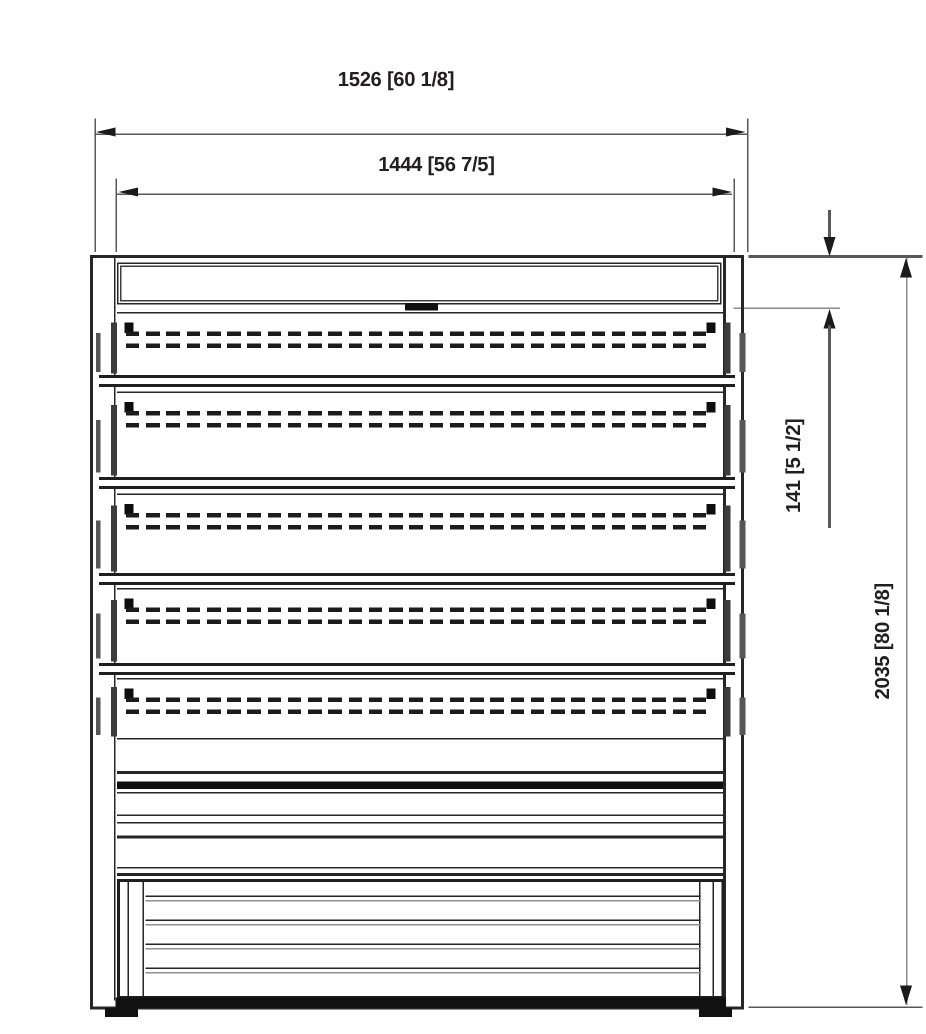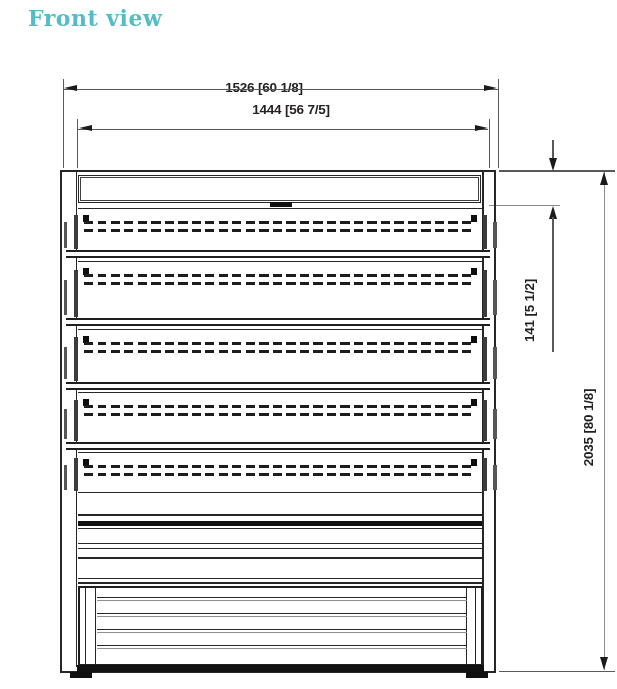--- a/index.html
+++ b/index.html
@@ -71,23 +71,22 @@
           border-top:1.6px solid #262626;border-bottom:1.1px solid #8d8f91;}
   .baseband{position:absolute;left:77px;top:665.2px;width:407px;height:7px;background:#111;}
   .foot{position:absolute;top:672px;width:22px;height:5.5px;background:#111;}
   .foot.l{left:70px;} .foot.r{left:466px;}
 </style>
 </head>
 <body>
 
 <div id="canvas">
 
-  <div class="title">Front view</div>
 
-  <div class="dlabel" style="left:184px;top:80px;width:160px;">1526 [60 1/8]</div>
+  <div class="dlabel" style="left:184px;top:45px;width:160px;">1526 [60 1/8]</div>
   <div class="hl" style="left:63px;top:88.6px;width:434.5px;"></div>
   <div class="arr left" style="left:63.5px;top:85.2px;"></div>
   <div class="arr right" style="left:484px;top:85.2px;"></div>
   <div class="vl" style="left:62.8px;top:79px;height:89px;"></div>
   <div class="vl" style="left:497.6px;top:79px;height:89px;"></div>
 
   <div class="dlabel" style="left:211px;top:102px;width:160px;">1444 [56 7/5]</div>
   <div class="hl" style="left:78px;top:128.6px;width:410px;"></div>
   <div class="arr left" style="left:78.5px;top:125.2px;"></div>
   <div class="arr right" style="left:475px;top:125.2px;"></div>

